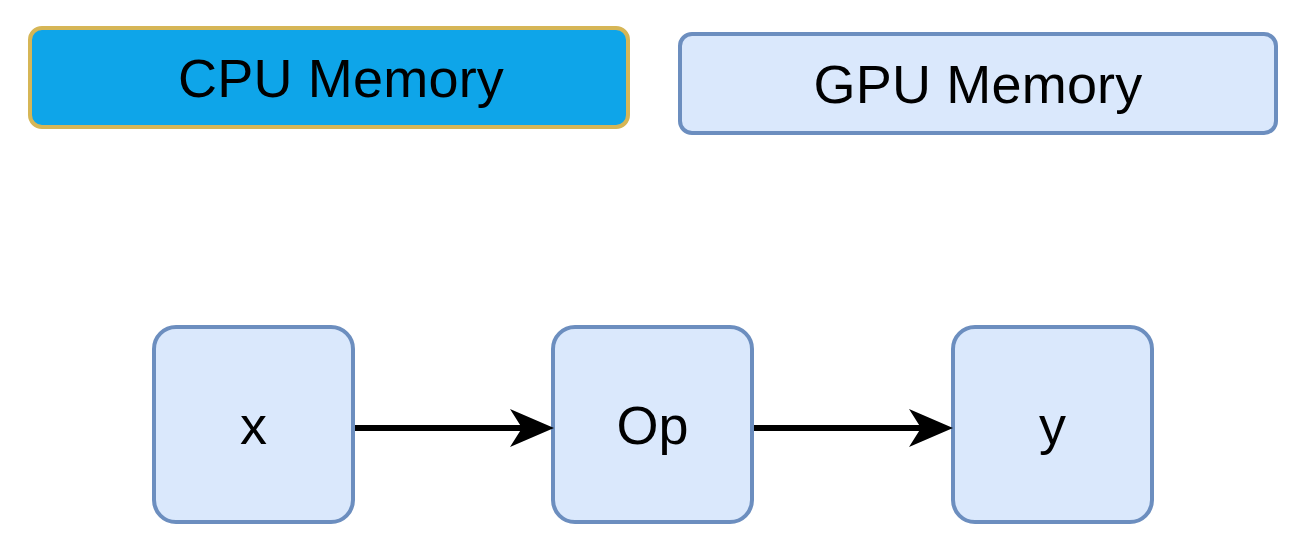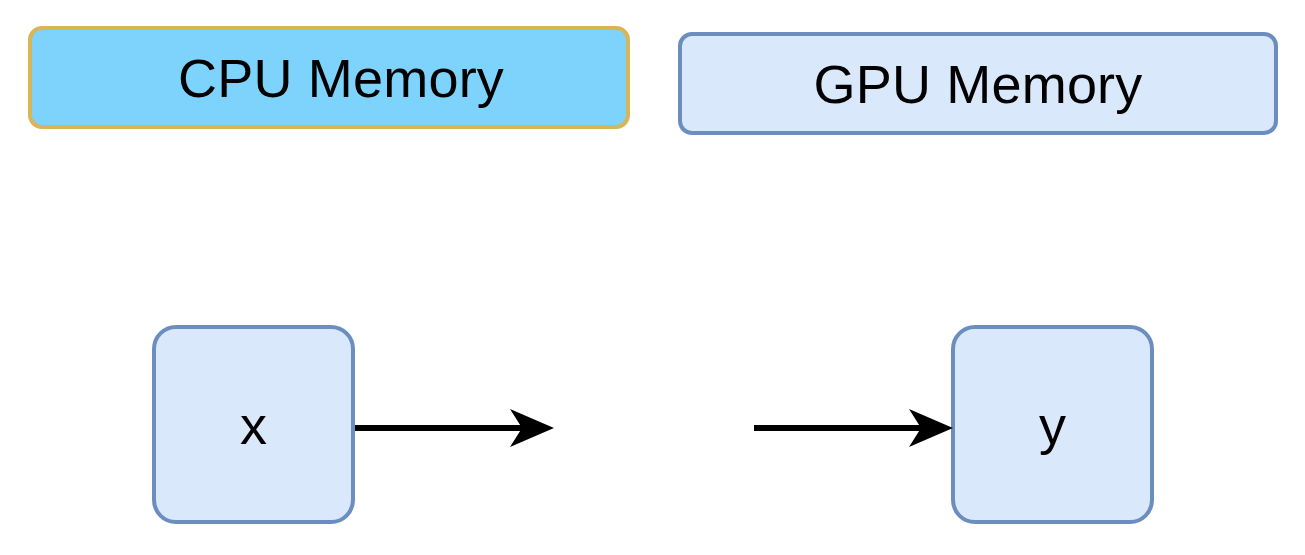--- a/index.html
+++ b/index.html
@@ -35,21 +35,21 @@
     color: #000000;
     letter-spacing: 0.2px;
     white-space: nowrap;
   }
 
   #region-cpu {
     left: 28px;
     top: 26px;
     width: 602px;
     height: 103px;
-    background: #7dd3fc;
+    background: #0ea5e9;
     border-color: #d6b656;
     padding-left: 24px;
   }
   #region-gpu {
     left: 678px;
     top: 32px;
     width: 600px;
     height: 103px;
     background: #dae8fc;
     border-color: #6c8ebf;
@@ -105,20 +105,23 @@
   </div>
 
   <div class="region" id="region-gpu">
     <span class="region-label">GPU Memory</span>
   </div>
 
   <div class="node" id="node-x">
     <span class="node-label">x</span>
   </div>
 
+  <div class="node" id="node-op">
+    <span class="node-label">Op</span>
+  </div>
 
   <div class="node" id="node-y">
     <span class="node-label">y</span>
   </div>
 
   <svg class="edge" id="edge-x-op" viewBox="0 0 200 60">
     <line x1="0" y1="30" x2="176" y2="30" stroke="#000000" stroke-width="6"></line>
     <path d="M 199 30 L 155 49 L 167 30 L 155 11 Z" fill="#000000"></path>
   </svg>
 

